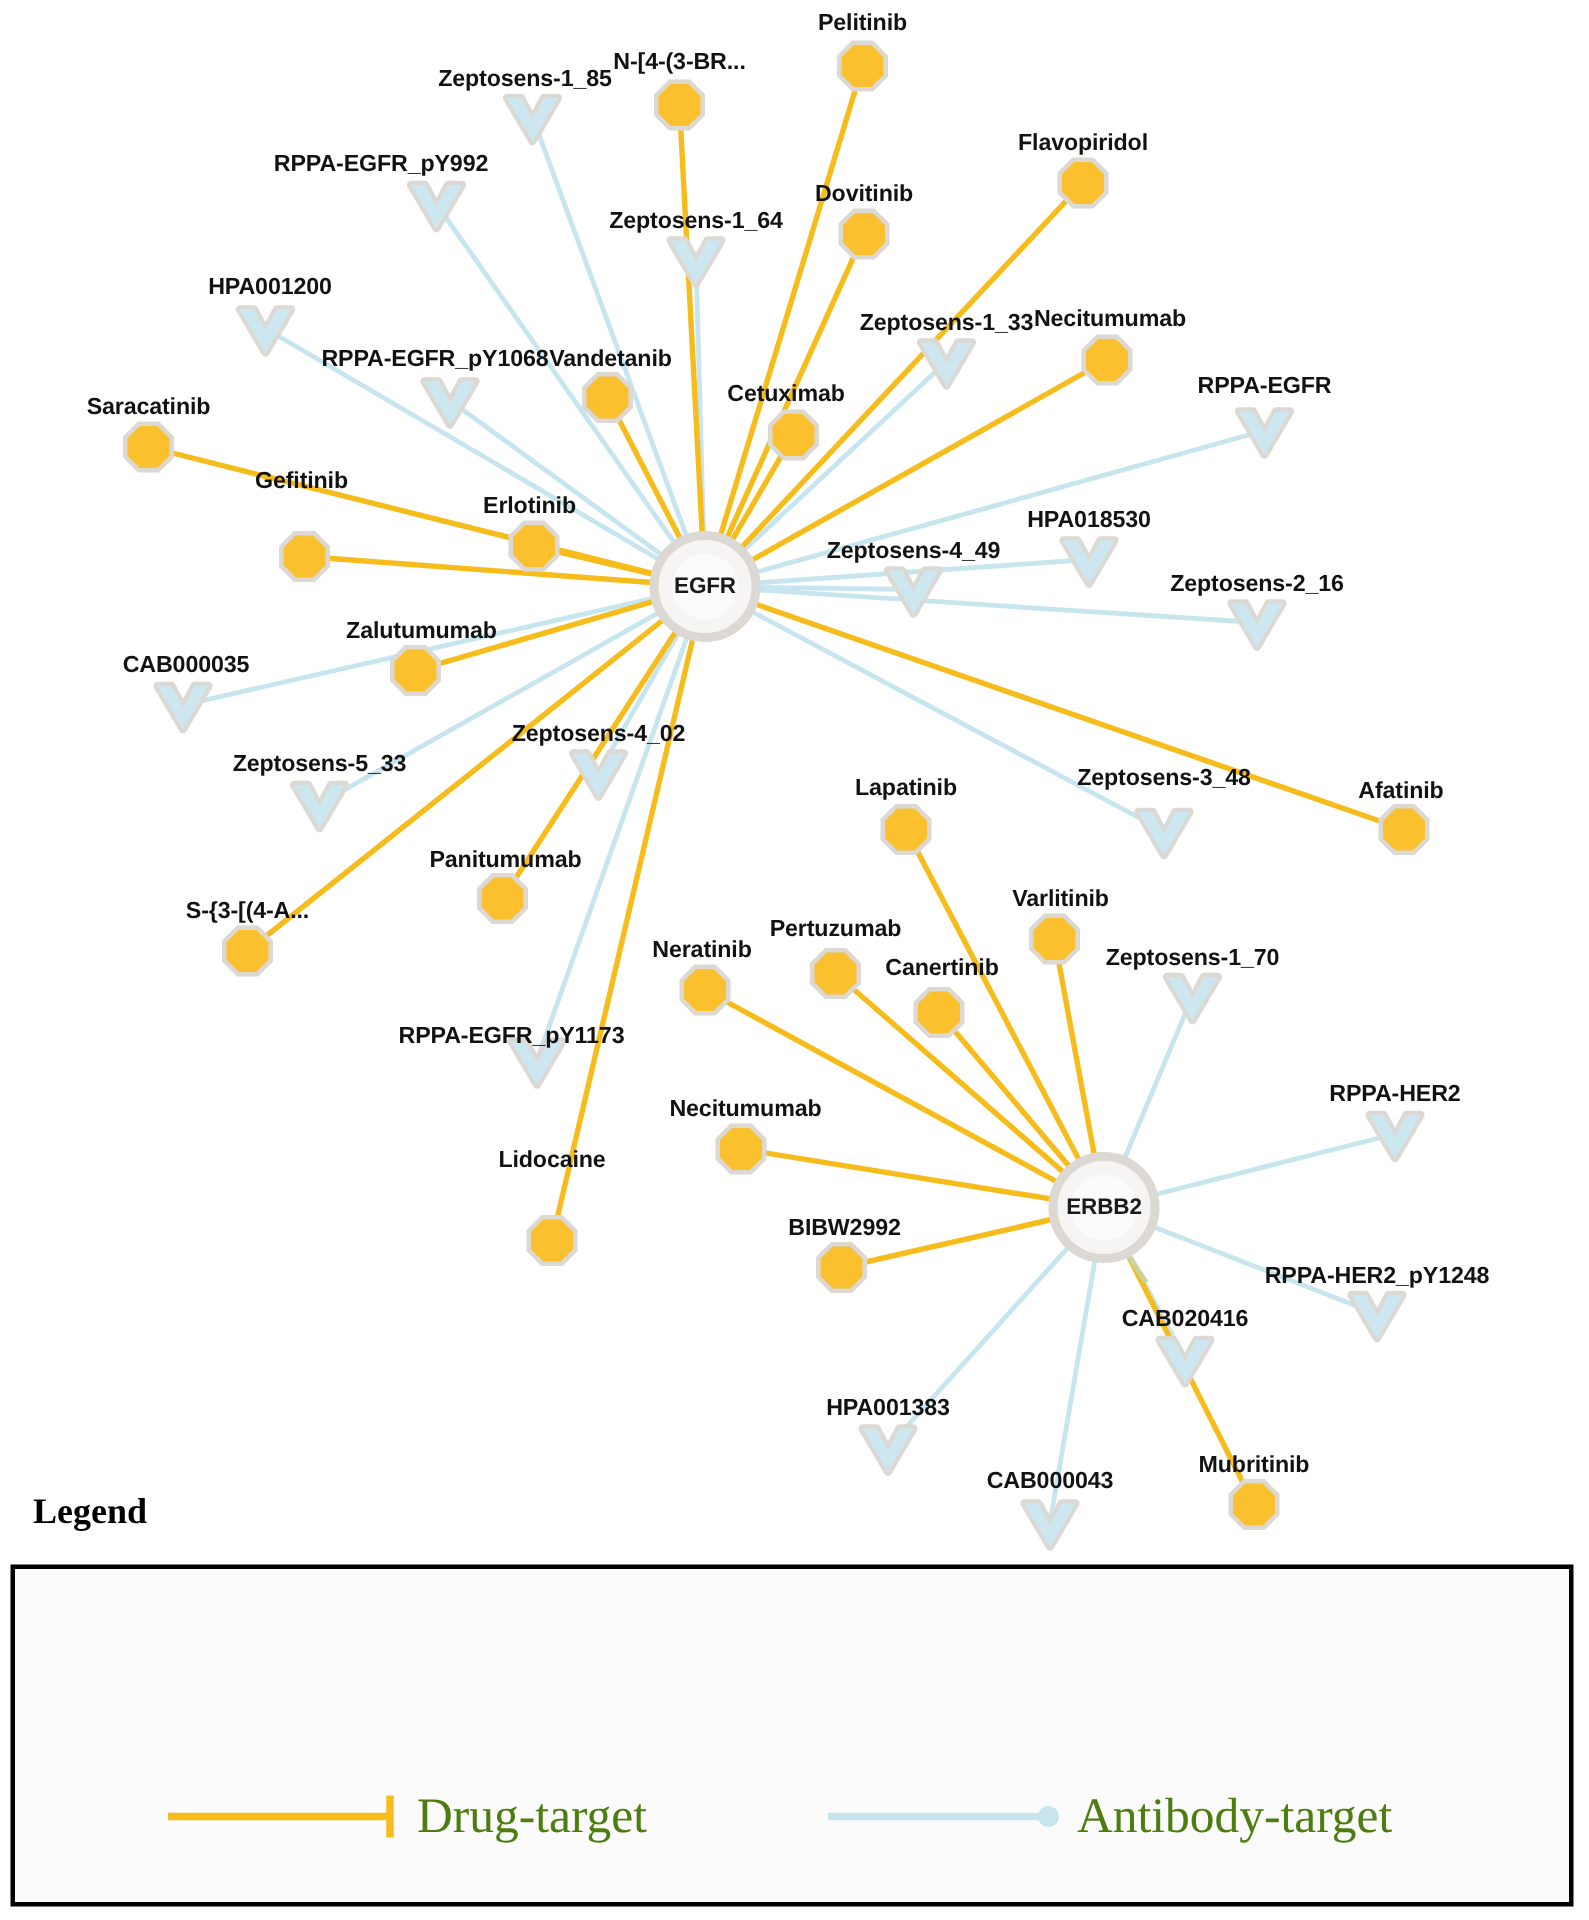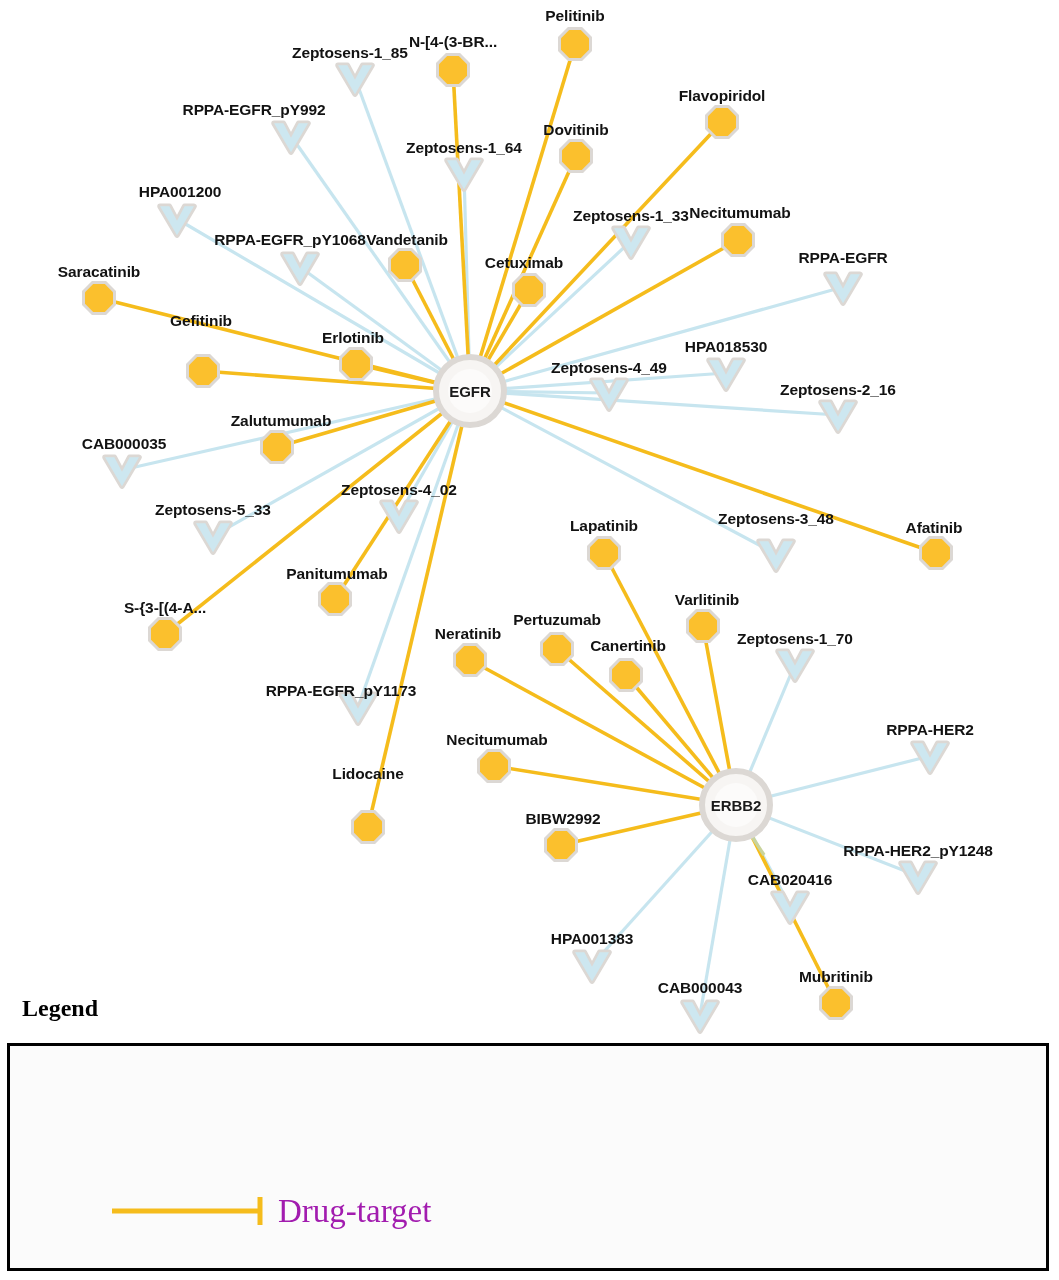--- a/index.html
+++ b/index.html
@@ -80,21 +80,21 @@
   .legend-row2 {
     position: absolute;
     top: 145px;
     left: 0;
     width: 100%;
     height: 70px;
   }
   .legend-text-sm {
     font-family: "Liberation Serif", serif;
     font-size: 33px;
-    color: #a21caf;
+    color: #4d7c0f;
     margin-left: 8px;
   }
 </style>
 </head>
 <body>
 
 <div id="graph-area">
   <svg id="graph-svg" width="1059" height="1040">
       <g>
         <line x1="355" y1="78" x2="470" y2="391" stroke="#C7E5EF" stroke-width="3.2"></line>
@@ -386,15 +386,22 @@
   <div class="legend-row2">
 
     <div class="legend-item" style="left:100px; top:0px;">
       <svg width="160" height="40" viewBox="0 0 160 40">
         <line x1="2" y1="20" x2="150" y2="20" stroke="#F5BC1C" stroke-width="5"></line>
         <line x1="150" y1="6" x2="150" y2="34" stroke="#F5BC1C" stroke-width="5"></line>
       </svg>
       <span class="legend-text-sm">Drug-target</span>
     </div>
 
+    <div class="legend-item" style="left:540px; top:0px;">
+      <svg width="160" height="40" viewBox="0 0 160 40">
+        <line x1="2" y1="20" x2="146" y2="20" stroke="#C7E5EF" stroke-width="5"></line>
+        <circle cx="149" cy="20" r="7" fill="#C7E5EF"></circle>
+      </svg>
+      <span class="legend-text-sm">Antibody-target</span>
+    </div>
 
   </div>
 </div>
 
 </body></html>

